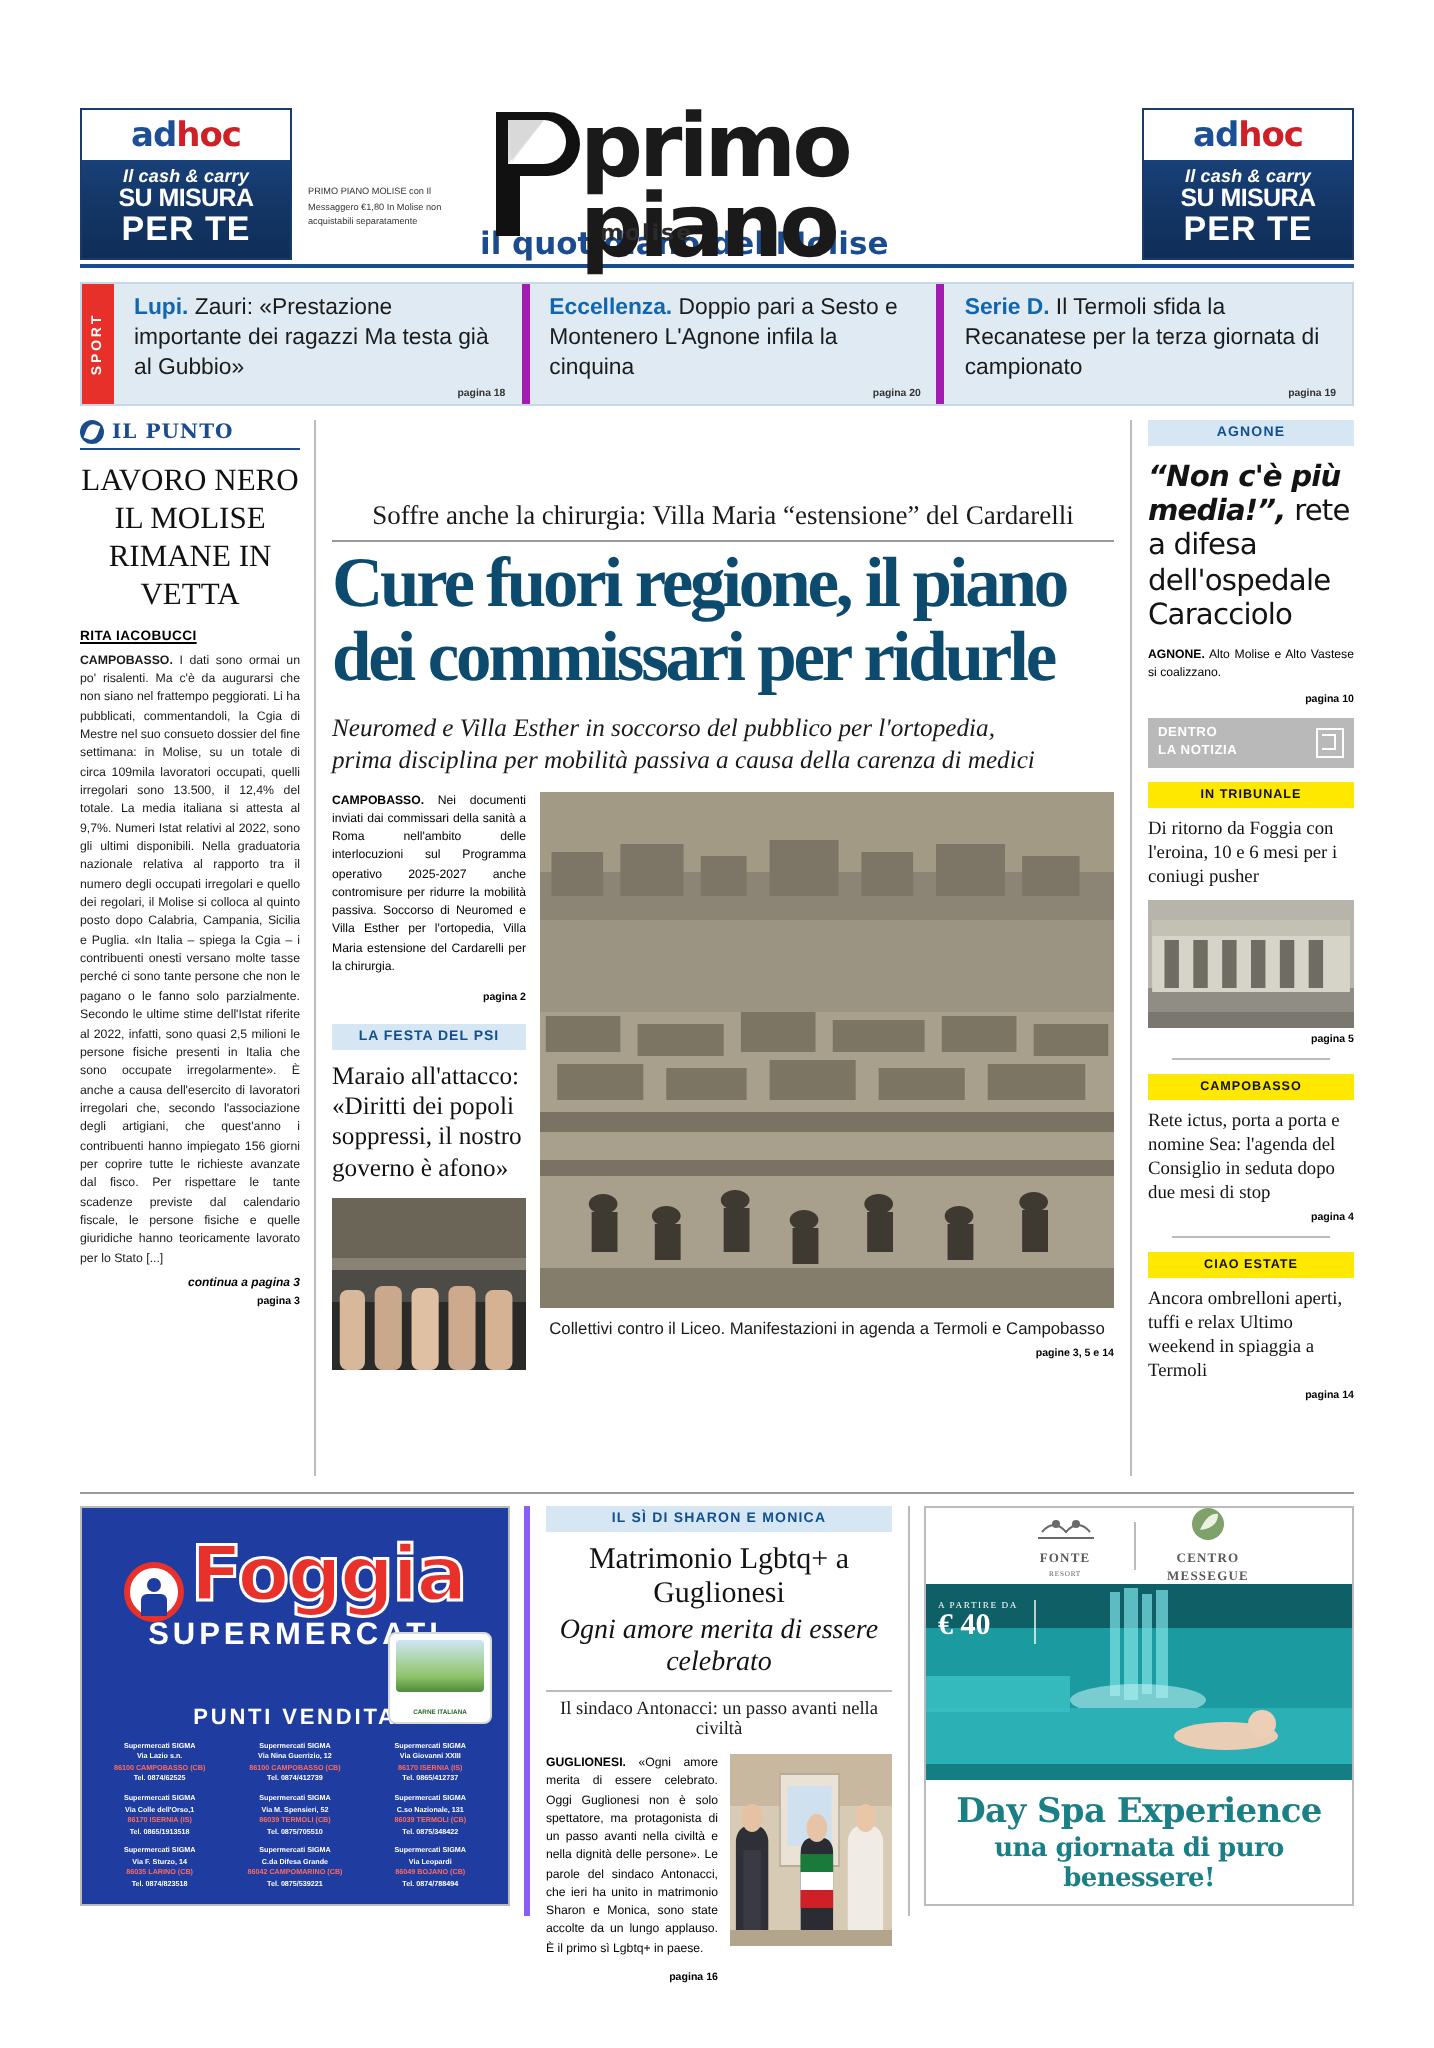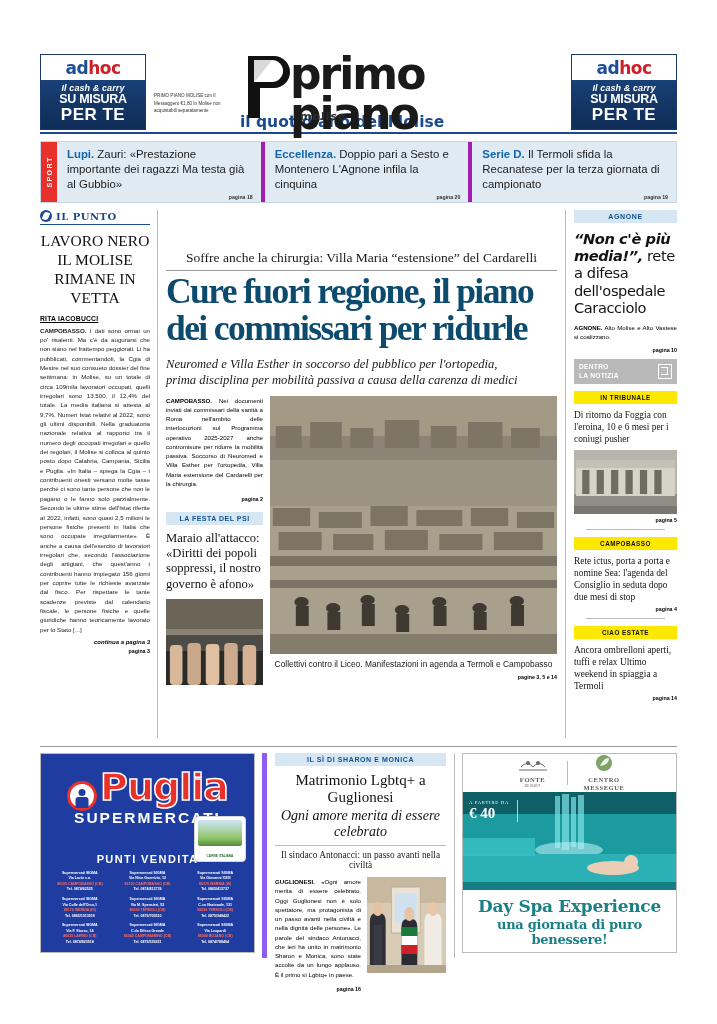--- a/index.html
+++ b/index.html
@@ -124,21 +124,21 @@
 
   .kicker-yellow { background:#ffe800; color:#111; font-size:6.3px; font-weight:bold; text-align:center; padding:3px 0; letter-spacing:0.5px; margin-top:7px;}
   .mini-head { font-family:"Liberation Serif", serif; font-size:9.4px; line-height:1.28; margin-top:5px; color:#141414;}
   .mini-photo { width:100%; height:64px; margin-top:5px; background:#a9a9a2; position:relative; overflow:hidden;}
   .mini-pg { font-size:5.3px; font-weight:bold; text-align:right; margin-top:3px;}
   .mini-rule { border-top:1px solid #bbb; margin:6px 12px 0; }
 
   
   .bottom { display:flex; margin-top:8px; height:212px; border-top:1px solid #999; padding-top:6px;}
   .b-left { width:215px; flex:0 0 auto; }
-  .b-mid { flex:1; padding:0 8px; border-left:5px solid #8b5cf6; border-right:1px solid #bbb; margin:0 7px;}
+  .b-mid { flex:1; padding:0 8px; border-left:3px solid #8b5cf6; border-right:1px solid #bbb; margin:0 7px;}
   .b-right { width:215px; flex:0 0 auto;}
 
   .sigma { width:100%; height:200px; border:1px solid #bbb; background:#1f3da0; position:relative; overflow:hidden;}
   .sigma-logo { text-align:center; padding-top:11px;}
   .sigma-word { display:inline-block; color:#e8312a; font-family:"DejaVu Sans",sans-serif; font-weight:bold; font-size:38px; letter-spacing:-1px; -webkit-text-stroke:1.5px #fff; }
   .sigma-badge { display:inline-block; width:30px;height:30px;border-radius:50%;background:#fff;border:3px solid #e8312a; vertical-align:middle; margin-right:3px; position:relative;}
   .sigma-badge::after{content:"";position:absolute;left:50%;top:5px;transform:translateX(-50%);width:7px;height:7px;border-radius:50%;background:#1f3da0;}
   .sigma-badge::before{content:"";position:absolute;left:50%;top:13px;transform:translateX(-50%);width:13px;height:11px;background:#1f3da0;border-radius:3px 3px 0 0;}
   .sigma-sub { text-align:center; color:#fff; font-weight:bold; font-size:15.5px; letter-spacing:2px; margin-top:-2px;}
   .sigma-pv { text-align:center; color:#fff; font-weight:bold; font-size:11px; letter-spacing:1.4px; margin-top:26px;}
@@ -480,21 +480,21 @@
         <div class="mini-pg">pagina 14</div>
       </div>
     </div>
   </div>
 
   <div class="bottom">
 
     <div class="b-left">
       <div class="sigma">
         <div class="sigma-logo">
-          <span class="sigma-badge"></span><span class="sigma-word">Puglia</span>
+          <span class="sigma-badge"></span><span class="sigma-word">Foggia</span>
         </div>
         <div class="sigma-sub">SUPERMERCATI</div>
         <div class="sigma-seal">
           <div class="g"></div>
           <div class="t">CARNE ITALIANA</div>
         </div>
         <div class="sigma-pv">PUNTI VENDITA</div>
         <div class="sigma-grid" id="sigma-grid">
             <div class="sigma-cell">
               <div>Supermercati SIGMA</div>

